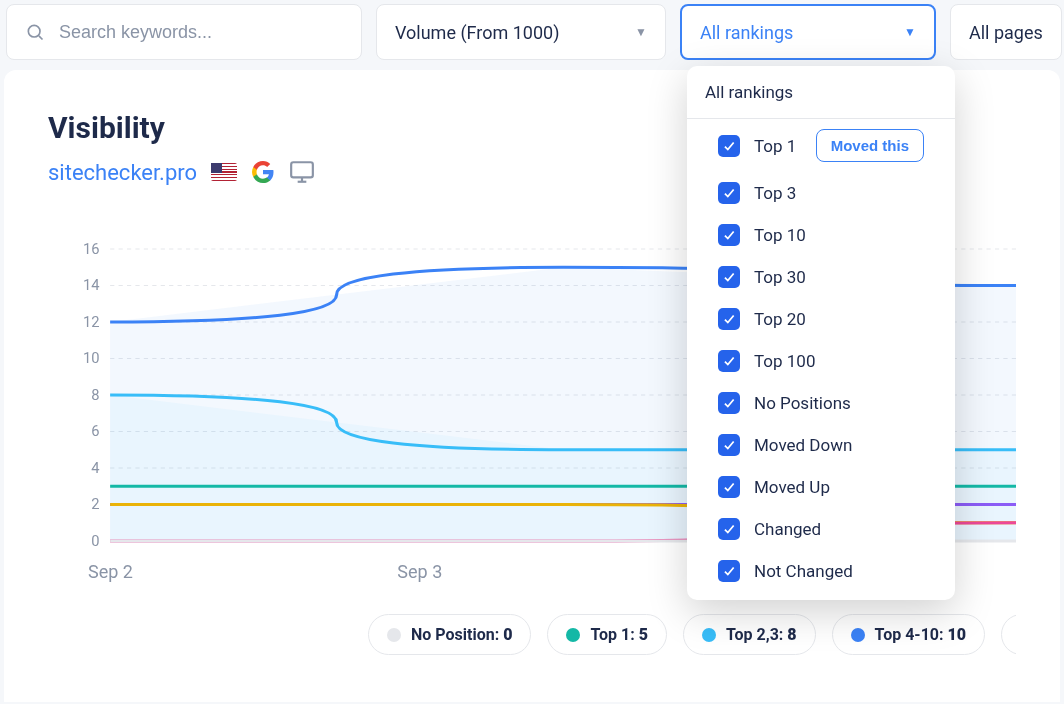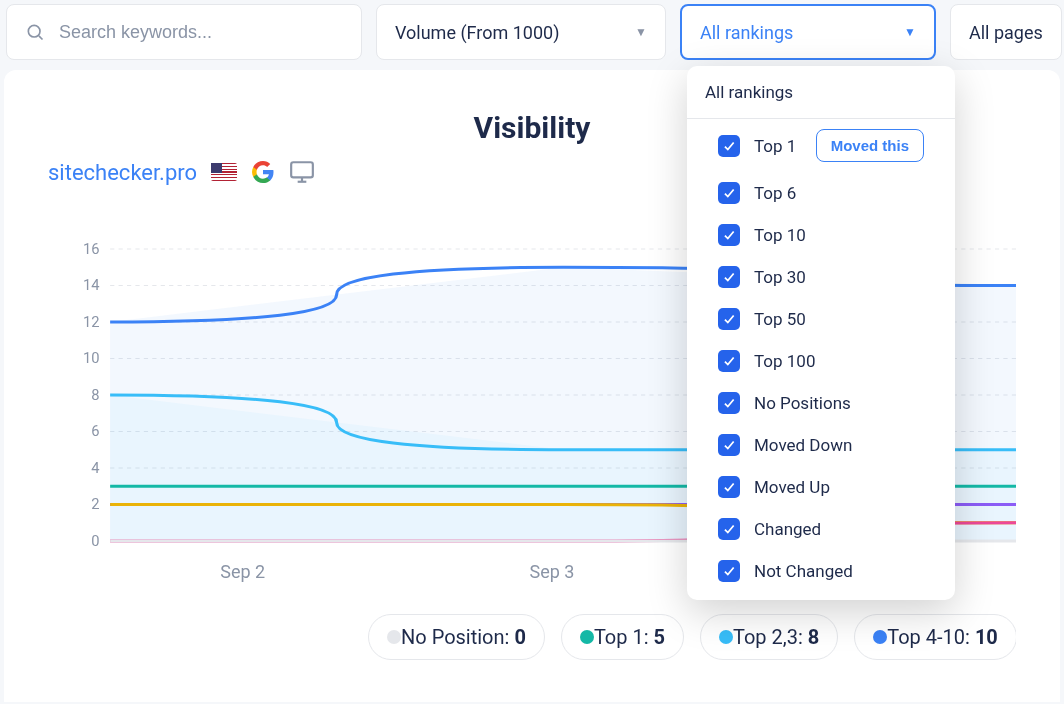--- a/index.html
+++ b/index.html
@@ -51,43 +51,42 @@
   .dropdown-pill.pages { flex: 0 0 auto; min-width: 90px; }
   .chev { color: var(--text-muted); font-size: 12px; }
   .chev.blue { color: var(--blue); }
   .card {
     margin: 0 4px;
     background: var(--bg-card);
     border-radius: 12px 12px 0 0;
     padding: 40px 44px 30px 44px;
     position: relative;
     height: 632px;
-    text-align: center;
   }
   h1 { margin: 0 0 14px 0; font-size: 30px; font-weight: 700; }
   .siteinfo { display: flex; align-items: center; gap: 14px; margin-bottom: 60px; }
   .sitelink { color: var(--blue); font-size: 22px; text-decoration: none; }
   .flag {
     width: 26px; height: 18px; border-radius: 2px; position: relative;
     background: linear-gradient(#b22234 0 7.7%, #fff 7.7% 15.4%, #b22234 15.4% 23.1%, #fff 23.1% 30.8%, #b22234 30.8% 38.5%, #fff 38.5% 46.2%, #b22234 46.2% 53.8%, #fff 53.8% 61.5%, #b22234 61.5% 69.2%, #fff 69.2% 76.9%, #b22234 76.9% 84.6%, #fff 84.6% 92.3%, #b22234 92.3% 100%);
   }
   .flag::before { content:""; position:absolute; top:0; left:0; width:11px; height:10px; background:#3c3b6e; }
   .device-icon { color: var(--text-muted); }
   .chart-wrap { position: relative; height: 300px; margin-left: 20px; margin-right: 0; }
   svg.chart { width: 100%; height: 100%; overflow: visible; }
   .grid-line { stroke: var(--border); stroke-dasharray: 4 4; stroke-width: 1; }
   .x-labels { display: flex; margin-left: 40px; margin-top: 16px; font-size: 18px; color: var(--text-muted); }
   .x-labels span { flex: 1; }
   .legend {
     display: flex; gap: 16px; margin-top: 32px; margin-left: 320px; overflow: hidden;
   }
   .legend-pill {
     border: 1px solid var(--border); border-radius: 999px;
-    padding: 10px 18px; display: flex; align-items: center; 
-    font-size: 20px; white-space: nowrap; cursor: pointer;
+    padding: 10px 18px; display: flex; align-items: center; gap: 10px;
+    font-size: 16px; white-space: nowrap; cursor: pointer; font-weight: bold;
   }
   .dot { width: 14px; height: 14px; border-radius: 50%; }
   
   .rankings-dropdown {
     position: absolute;
     top: 66px;
     left: 687px;
     width: 268px;
     background: var(--bg-card);
     border-radius: 10px;
@@ -227,21 +226,21 @@
         </span>
         <span>Top 1</span>
         <button class="only-btn">Moved this</button>
       </div>
       <div class="dd-row">
         <span class="cb">
           <svg viewBox="0 0 24 24">
             <polyline points="5 13 10 18 20 6"></polyline>
           </svg>
         </span>
-        <span>Top 6</span>
+        <span>Top 3</span>
       </div>
       <div class="dd-row">
         <span class="cb">
           <svg viewBox="0 0 24 24">
             <polyline points="5 13 10 18 20 6"></polyline>
           </svg>
         </span>
         <span>Top 10</span>
       </div>
       <div class="dd-row">
@@ -251,21 +250,21 @@
           </svg>
         </span>
         <span>Top 30</span>
       </div>
       <div class="dd-row">
         <span class="cb">
           <svg viewBox="0 0 24 24">
             <polyline points="5 13 10 18 20 6"></polyline>
           </svg>
         </span>
-        <span>Top 50</span>
+        <span>Top 20</span>
       </div>
       <div class="dd-row">
         <span class="cb">
           <svg viewBox="0 0 24 24">
             <polyline points="5 13 10 18 20 6"></polyline>
           </svg>
         </span>
         <span>Top 100</span>
       </div>
       <div class="dd-row">

